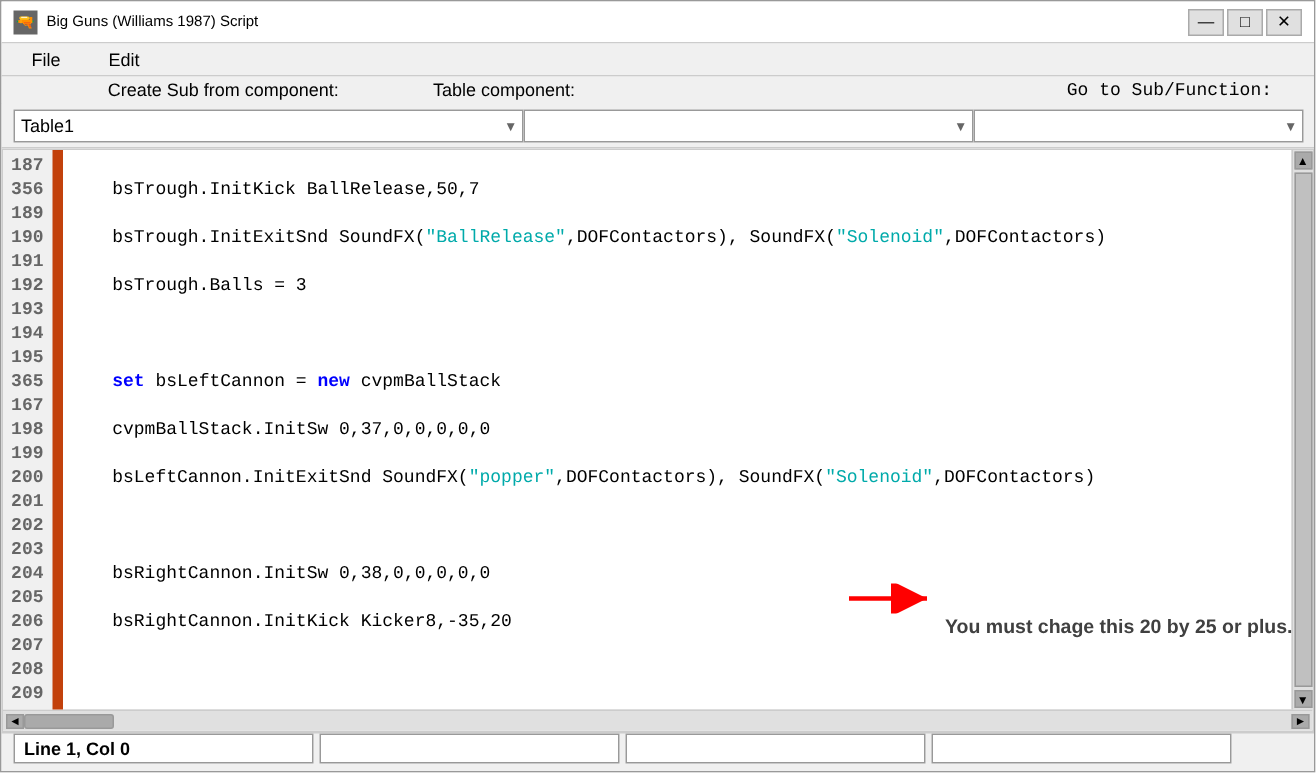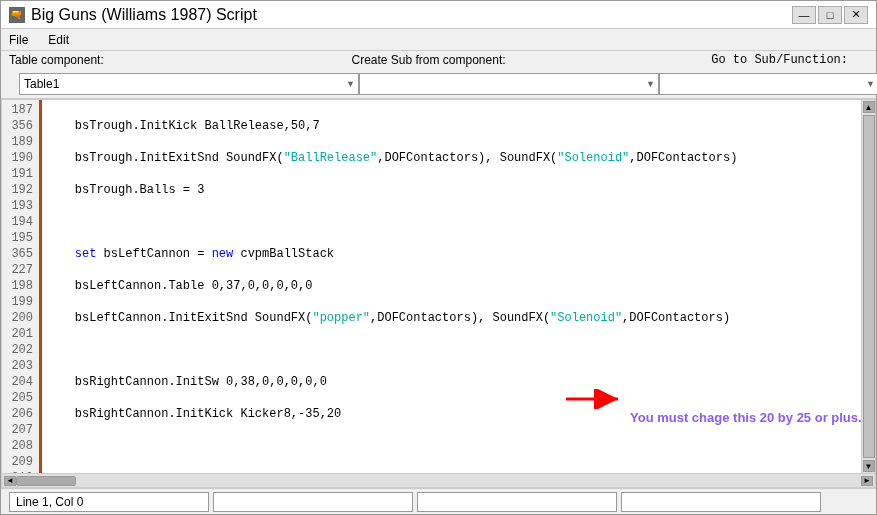--- a/index.html
+++ b/index.html
@@ -37,21 +37,21 @@
       width: 16px;
       height: 16px;
       background: #666;
       display: flex;
       align-items: center;
       justify-content: center;
       font-size: 10px;
       color: white;
     }
     .title-text {
-      font-size: 16px;
+      font-size: 10px;
       color: #000;
     }
     .title-controls {
       display: flex;
       gap: 2px;
     }
     .title-btn {
       width: 24px;
       height: 18px;
       background: #e0e0e0;
@@ -70,27 +70,28 @@
       display: flex;
       padding: 2px 4px;
       gap: 12px;
       height: 22px;
       align-items: center;
     }
     .menu-item {
       font-size: 12px;
       padding: 1px 4px;
       cursor: pointer;
+      margin-left: 12px;
     }
     .dropdowns-row {
       background: #f0f0f0;
       border-bottom: 1px solid #ccc;
       display: flex;
       align-items: center;
-      padding: 4px 18px;
+      padding: 4px 8px;
       gap: 0;
       height: 30px;
     }
     .dropdown-select {
       width: 340px;
       height: 22px;
       border: 1px solid #999;
       background: white;
       font-size: 12px;
       padding: 1px 4px;
@@ -127,51 +128,52 @@
       flex-direction: column;
     }
     .code-scroll {
       flex: 1;
       overflow-y: auto;
       overflow-x: auto;
       display: flex;
     }
     .line-numbers {
       background: #f0f0f0;
-      border-right: 3px solid #c2410c;
+      border-right: 7px solid #c2410c;
       padding: 2px 6px 2px 4px;
       min-width: 40px;
       font-family: 'Courier New', monospace;
       font-size: 12px;
       color: #666;
       line-height: 16px;
       user-select: none;
       text-align: right;
+      font-weight: bold;
     }
     .code-content {
       padding: 2px 4px;
       font-family: 'Courier New', monospace;
       font-size: 12px;
       line-height: 16px;
       white-space: pre;
       color: #000;
       flex: 1;
       position: relative;
       border-radius: 15px;
     }
     .code-line { line-height: 16px; min-height: 16px; }
-    .kw { color: #0000ff; }
+    .kw { color: #0000ff; font-weight: bold; }
     .str { color: #00aaaa; }
     .status-bar {
       background: #f0f0f0;
       border-top: 1px solid #ccc;
       height: 26px;
       display: flex;
-      align-items: center;
       padding: 0 8px;
+      font-weight: bold;
     }
     .status-section {
       border: 1px solid #999;
       background: white;
       height: 20px;
       display: flex;
       align-items: center;
       padding: 0 6px;
       font-size: 12px;
       min-width: 200px;
@@ -209,22 +211,22 @@
       <div class="title-btn close">✕</div>
     </div>
   </div>
 
   <div class="menu-bar">
     <span class="menu-item">File</span>
     <span class="menu-item">Edit</span>
   </div>
 
   <div style="background:#f0f0f0; display:flex; padding:2px 8px; height:18px; align-items:center; border-bottom:none;">
+    <div style="flex:1; font-size:12px; text-align:center;">Create Sub from component:</div>
     <div style="flex:1; font-size:12px;">Table component:</div>
-    <div style="flex:1; font-size:12px; text-align:center;">Create Sub from component:</div>
     <div style="flex:1; font-size:12px; text-align:right; padding-right:20px;font-family:Liberation Mono, monospace;">Go to Sub/Function:</div>
   </div>
 
   <div class="dropdowns-row">
     <div style="flex:1; display:flex; align-items:center;">
       <div class="dropdown-wrapper">
         <select class="dropdown-select" style="width:340px;">
           <option>Table1</option>
         </select>
       </div>
@@ -251,21 +253,21 @@
         <div>187</div>
         <div>356</div>
         <div>189</div>
         <div>190</div>
         <div>191</div>
         <div>192</div>
         <div>193</div>
         <div>194</div>
         <div>195</div>
         <div>365</div>
-        <div>227</div>
+        <div>167</div>
         <div>198</div>
         <div>199</div>
         <div>200</div>
         <div>201</div>
         <div>202</div>
         <div>203</div>
         <div>204</div>
         <div>205</div>
         <div>206</div>
         <div>207</div>
@@ -273,33 +275,33 @@
         <div>209</div>
         <div>210</div>
 
       </div>
       <div class="code-content">
 <div class="code-line">    bsTrough.InitKick BallRelease,50,7</div>
 <div class="code-line">    bsTrough.InitExitSnd SoundFX(<span class="str">"BallRelease"</span>,DOFContactors), SoundFX(<span class="str">"Solenoid"</span>,DOFContactors)</div>
 <div class="code-line">    bsTrough.Balls = 3</div>
 <div class="code-line"></div>
 <div class="code-line">    <span class="kw">set</span> bsLeftCannon = <span class="kw">new</span> cvpmBallStack</div>
-<div class="code-line">    bsLeftCannon.Table 0,37,0,0,0,0,0</div>
+<div class="code-line">    cvpmBallStack.InitSw 0,37,0,0,0,0,0</div>
 <div class="code-line">    bsLeftCannon.InitExitSnd SoundFX(<span class="str">"popper"</span>,DOFContactors), SoundFX(<span class="str">"Solenoid"</span>,DOFContactors)</div>
 <div class="code-line"></div>
 <div class="code-line" style="position:relative;">    bsRightCannon.InitSw 0,38,0,0,0,0,0<span style="position:absolute; left:520px; top:-2px; display:flex; align-items:center; white-space:nowrap;">
               <svg width="60" height="20" viewBox="0 0 60 20" style="display:inline-block;vertical-align:middle;">
                 <defs>
                   <marker id="ah" markerWidth="8" markerHeight="8" refX="8" refY="4" orient="auto">
                     <path d="M0,0 L8,4 L0,8 Z" fill="red"></path>
                   </marker>
                 </defs>
                 <line x1="0" y1="10" x2="52" y2="10" stroke="red" stroke-width="3" marker-end="url(#ah)"></line>
               </svg>
-              <span style="color:#8b5cf6; font-weight:bold; font-size:13px; font-family:Arial,sans-serif; margin-left:4px;margin-top:38px;">You must chage this 20 by 25 or plus.</span>
+              <span style="color:#404040; font-weight:bold; font-size:13px; font-family:Arial,sans-serif; margin-left:4px;margin-top:38px;">You must chage this 20 by 25 or plus.</span>
             </span></div>
 <div class="code-line">    bsRightCannon.InitKick Kicker8,-35,20</div>
 
 
 
 
 
 
 
 

